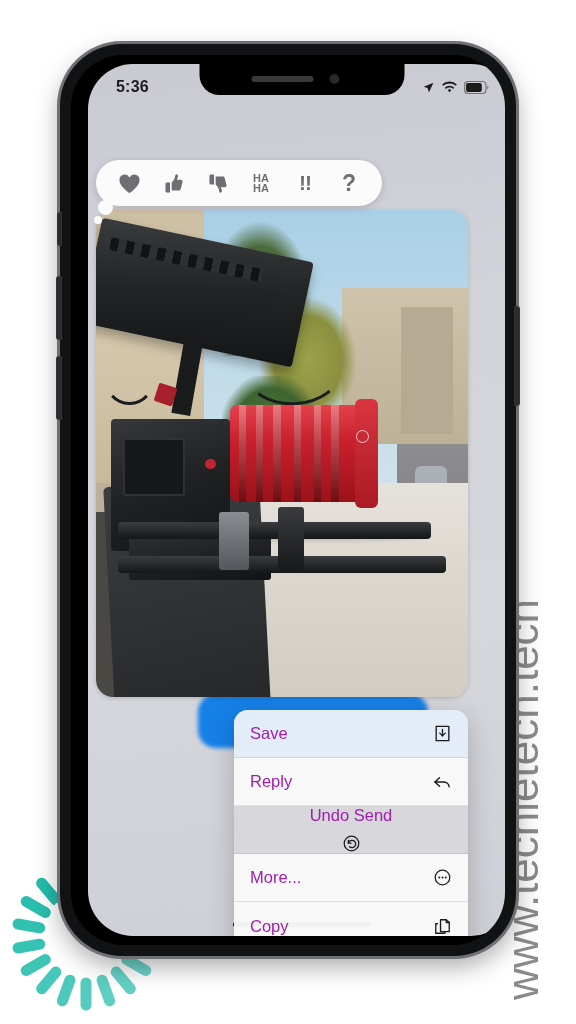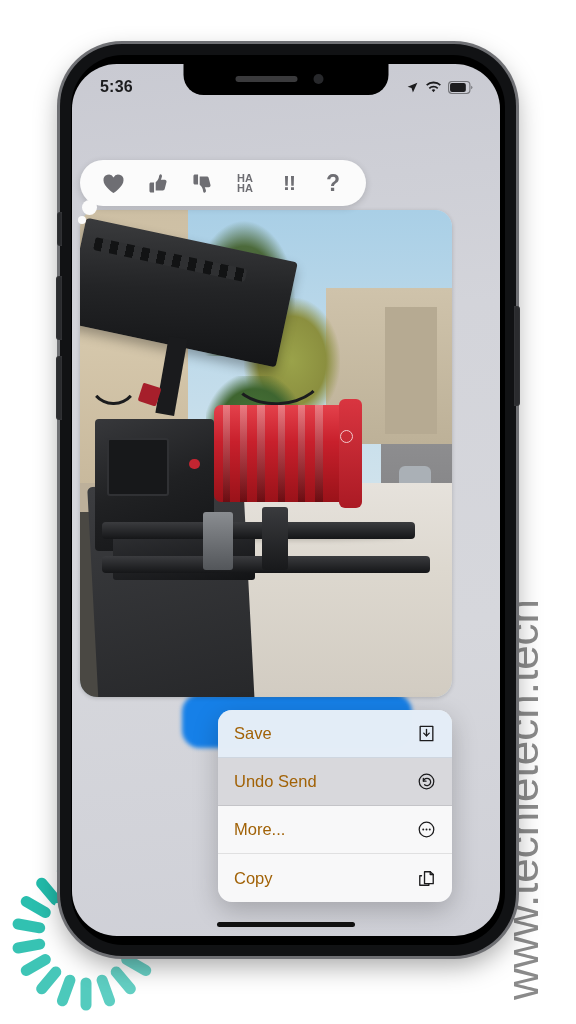--- a/index.html
+++ b/index.html
@@ -51,21 +51,21 @@
     box-shadow: 0 0 0 3px #6f7074, 0 10px 26px rgba(0,0,0,.35);
   }
   .phone-inner {
     position: absolute; left: 11px; top: 11px;
     width: 434px; height: 890px;
     border-radius: 52px;
     background: #000;
     overflow: hidden;
   }
   .screen {
-    position: absolute; left: 1px; top: 9px;
+    position: absolute; left: 17px; top: 9px;
     width: 428px; height: 872px;
     border-radius: 45px;
     overflow: hidden;
     background: linear-gradient(175deg, #c9cad2 0%, #d3d4da 30%, #d6d7dc 65%, #cfd0d7 100%);
   }
 
   
   .btn-side { position: absolute; background: #2a2b2e; box-shadow: inset 0 0 2px rgba(255,255,255,.12); }
   .btn-mute  { left: -3px; top: 168px;  width: 5px; height: 34px;  border-radius: 3px 0 0 3px; }
   .btn-volup { left: -4px; top: 232px;  width: 6px; height: 64px;  border-radius: 3px 0 0 3px; }
@@ -241,25 +241,25 @@
     border-radius: 14px;
     overflow: hidden;
     box-shadow: 0 8px 26px rgba(0,0,0,.22);
     z-index: 50;
   }
   .ctx-row {
     height: 48px;
     display: flex; align-items: center; justify-content: space-between;
     padding: 0 16px;
     border-bottom: 1px solid rgba(60,60,67,.13);
-    color: #a16207;
+    color: #a21caf;
     font-size: 16.5px;
   }
   .ctx-row:last-child { border-bottom: none; }
-  .ctx-row.highlight { background: rgba(190,190,196,.55); }
+  .ctx-row.highlight { background: rgba(190,190,196,.55); flex-direction: column; }
   .ctx-row.tinted { background: rgba(222,233,245,.75); }
   .ctx-icon { color: #1c1c1e; display:flex; align-items:center; }
 
   
   .home-ind {
     position: absolute; left: 50%; bottom: 9px; transform: translateX(-50%);
     width: 138px; height: 5px; border-radius: 3px; background: #111;
     z-index: 45;
   }
 </style>
@@ -424,20 +424,29 @@
             <span>Save</span>
             <span class="ctx-icon">
               <svg width="19" height="19" viewBox="0 0 24 24" fill="none" stroke="#1c1c1e" stroke-width="1.7" stroke-linecap="round" stroke-linejoin="round">
                 <path d="M4 3h16v18H4z"></path>
                 <path d="M12 7v8"></path>
                   <path d="M8.5 11.5 12 15l3.5-3.5"></path>
               </svg>
             </span>
           </div>
 
+          <div class="ctx-row">
+            <span>Reply</span>
+            <span class="ctx-icon">
+              <svg width="20" height="20" viewBox="0 0 24 24" fill="none" stroke="#1c1c1e" stroke-width="1.7" stroke-linecap="round" stroke-linejoin="round">
+                <path d="M9 7 3.5 12 9 17"></path>
+                <path d="M3.5 12h9.5c4.2 0 7.5 2.2 7.5 5.6"></path>
+              </svg>
+            </span>
+          </div>
 
           <div class="ctx-row highlight">
             <span>Undo Send</span>
             <span class="ctx-icon">
               <svg width="19" height="19" viewBox="0 0 24 24" fill="none" stroke="#1c1c1e" stroke-width="1.6" stroke-linecap="round" stroke-linejoin="round">
                 <circle cx="12" cy="12" r="9.2"></circle>
                 <path d="M8 8.2v3.4h3.4"></path>
                 <path d="M8.2 11.4A4.6 4.6 0 1 1 9.6 16"></path>
               </svg>
             </span>

